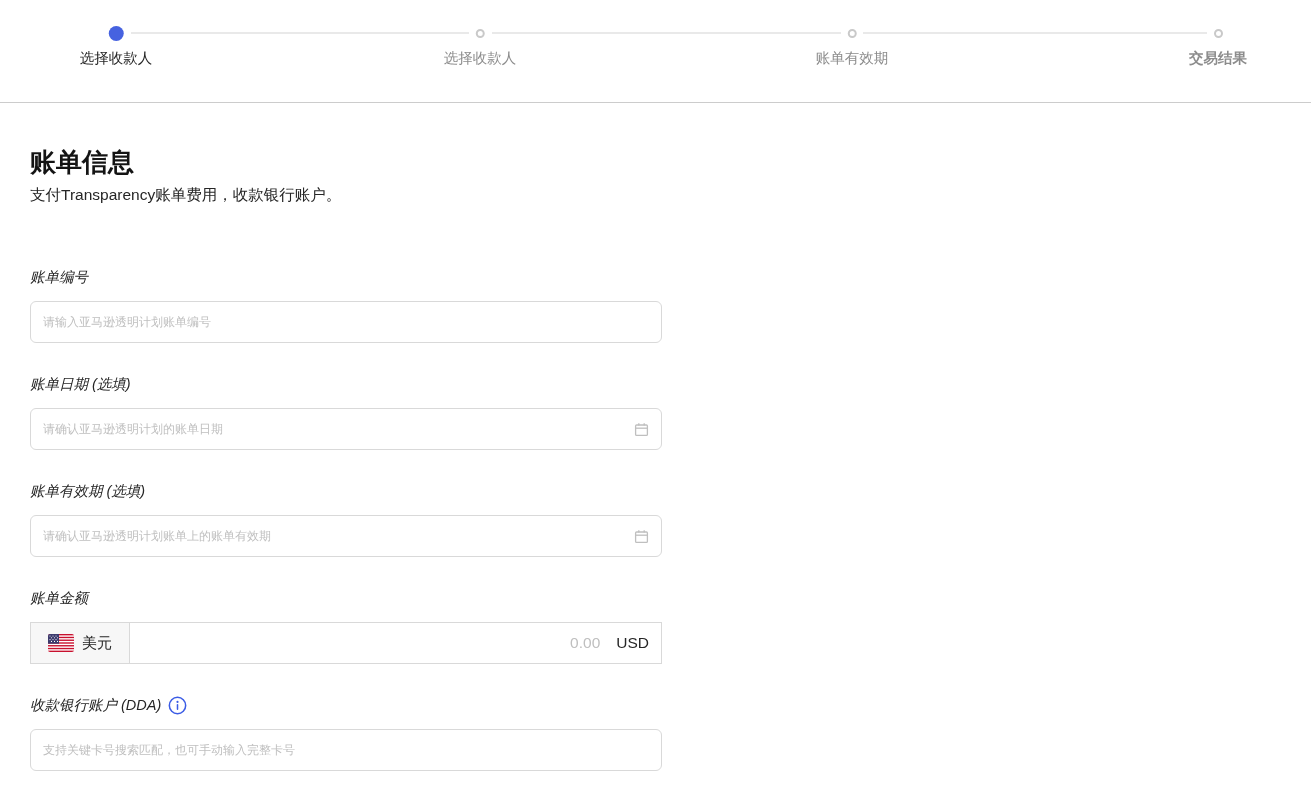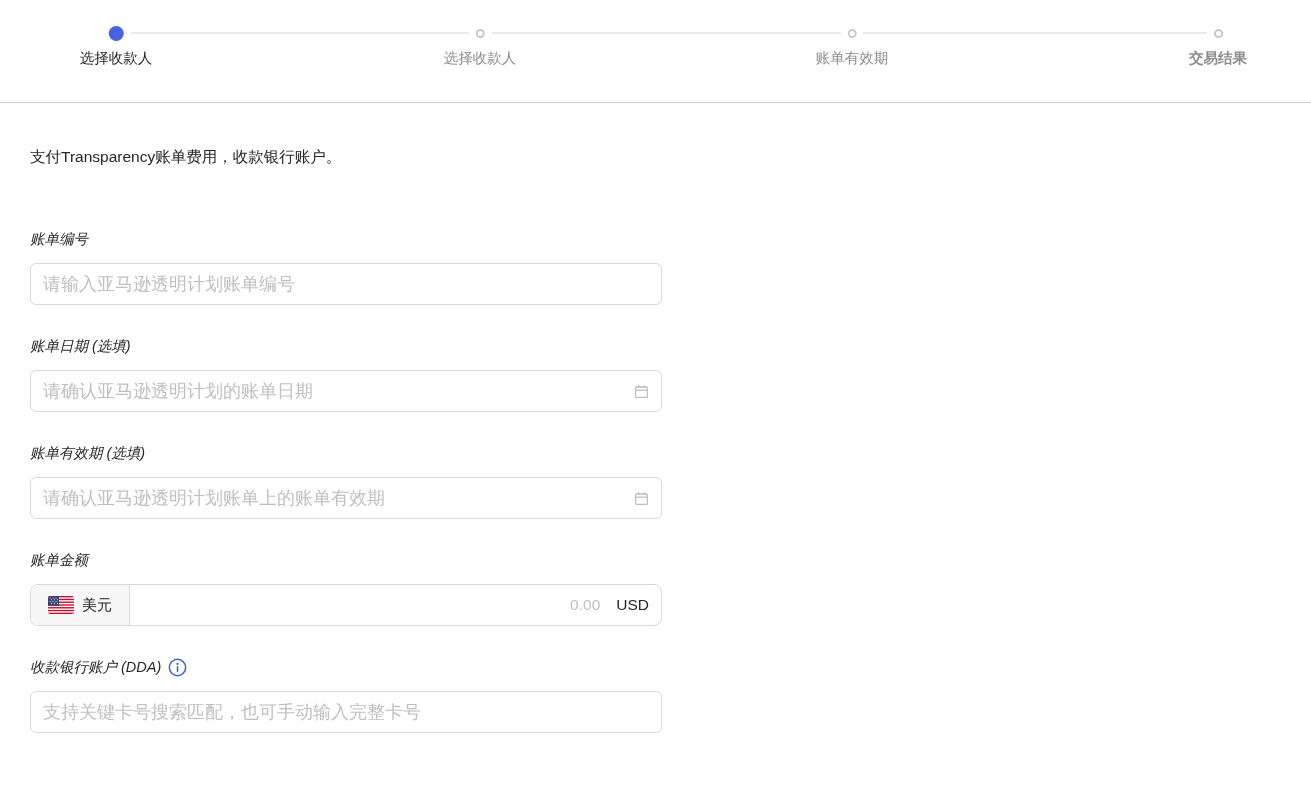--- a/index.html
+++ b/index.html
@@ -89,33 +89,33 @@
     background: #fff;
     display: flex;
     align-items: center;
     padding: 0 12px;
   }
   .input-box input {
     flex: 1;
     border: none;
     outline: none;
     background: transparent;
-    font-size: 18px;
+    font-size: 12px;
     color: #ec4899;
     font-family: inherit;
     min-width: 0;
   }
   .input-box input::placeholder { color: #bfbfbf; }
   .suffix-icon { display: flex; align-items: center; margin-left: 8px; }
 
   
   .amount-box {
     height: 42px;
     border: 1px solid #d9d9d9;
-    border-radius: 8px;
+    border-radius: 0;
     display: flex;
     overflow: hidden;
     background: #fff;
   }
   .currency-select {
     width: 99px;
     background: #f7f7f7;
     border-right: 1px solid #d9d9d9;
     display: flex;
     align-items: center;
@@ -180,20 +180,21 @@
   </div>
   <div class="step s4">
     <div class="dot-area">
         <span class="dot-pending"></span>
       </div>
     <div class="step-label">交易结果</div>
   </div>
 </div>
 
 <div class="main">
+  <div class="page-title">账单信息</div>
   <div class="page-subtitle">支付Transparency账单费用，收款银行账户。</div>
 
   <div class="field">
     <div class="field-label">账单编号</div>
     <div class="input-box">
       <input type="text" placeholder="请输入亚马逊透明计划账单编号" style="">
     </div>
   </div>
 
   <div class="field">

